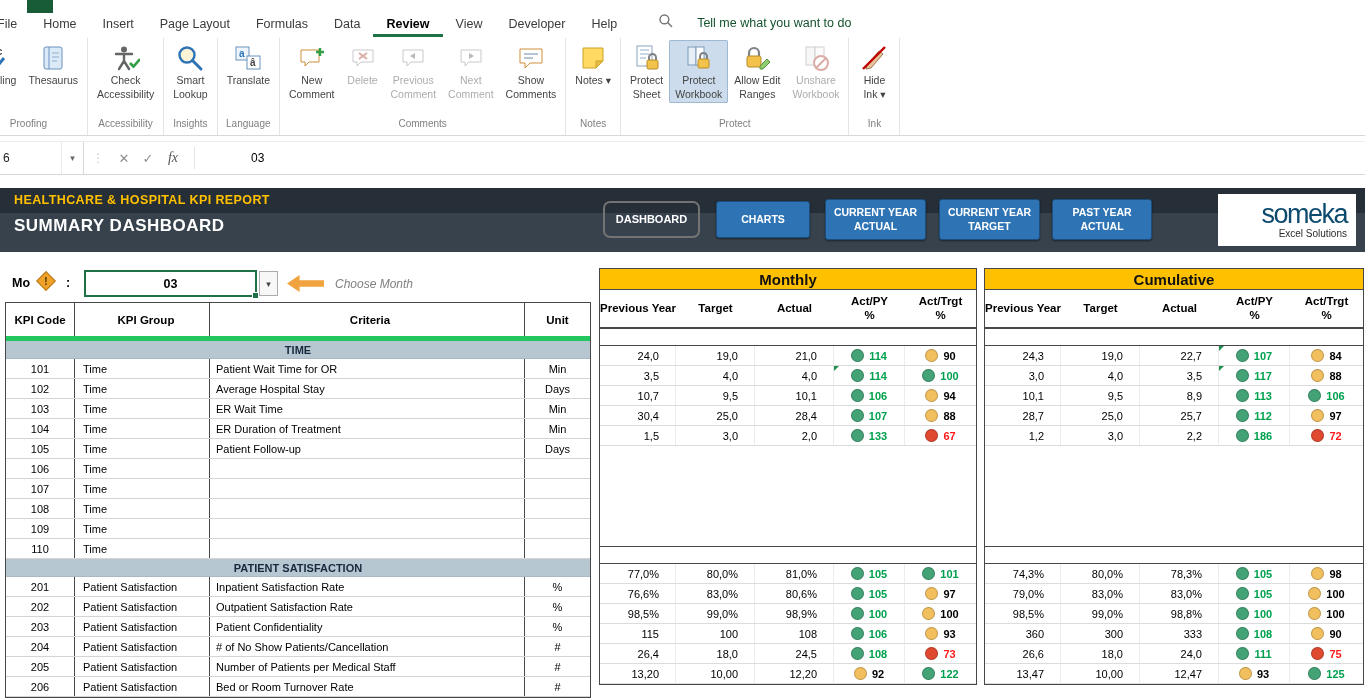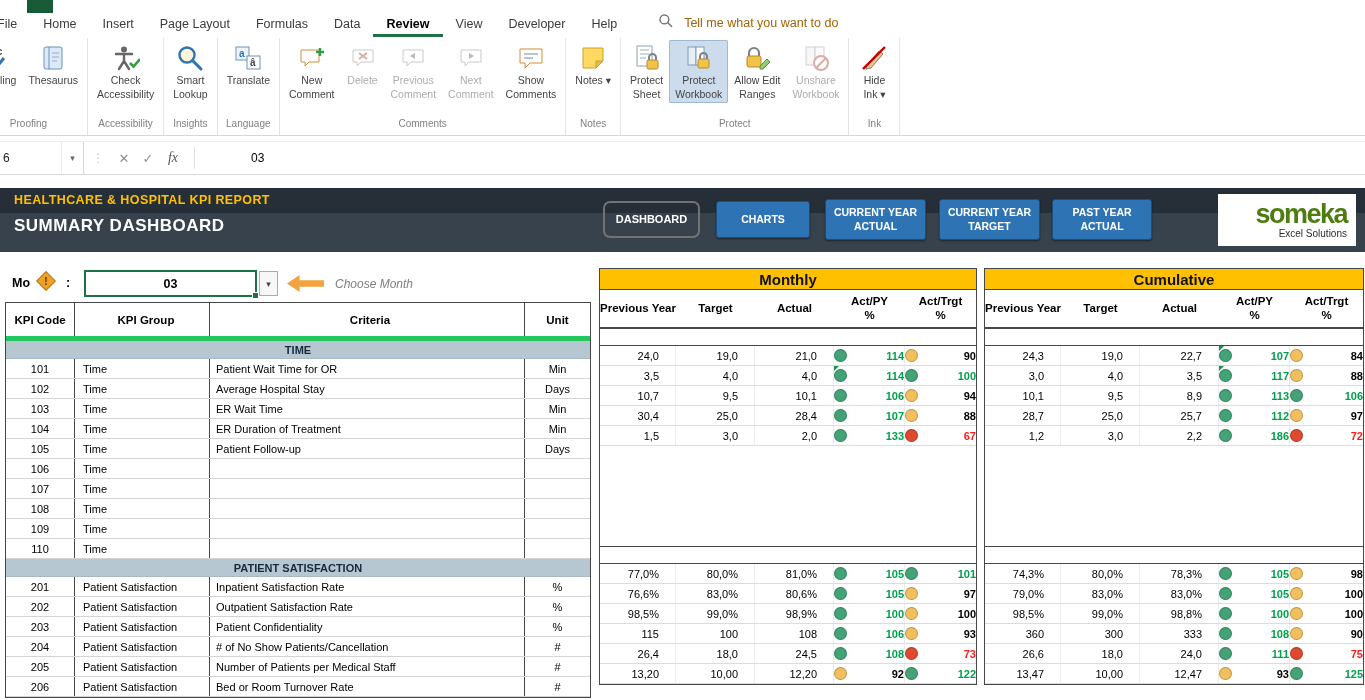--- a/index.html
+++ b/index.html
@@ -7,21 +7,21 @@
   body{font-family:"Liberation Sans",sans-serif}
   .screen{position:relative;width:1365px;height:700px;overflow:hidden;background:#fff;color:#000}
 
   
   .chip{position:absolute;left:27px;top:0;width:26px;height:13px;background:#185c37}
   .tabrow{position:absolute;left:0;top:13px;width:100%;height:25px;display:flex;align-items:flex-start}
   .tabs{display:flex;align-items:flex-end}
   .tab{padding:4px 13px 6px;font-size:12.5px;color:#3b3b3b;white-space:nowrap}
   .tab:first-child{margin-left:-16px}
   .tab.active{font-weight:bold;color:#000;box-shadow:inset 0 -3px 0 var(--xlgreen)}
-  .tellme{display:flex;align-items:center;gap:10px;margin-left:28px;color:#a16207;font-size:12.5px}
+  .tellme{display:flex;align-items:center;gap:23px;margin-left:28px;color:#14532d;font-size:12.5px}
   .tellme svg{width:16px;height:16px}
 
   
   .ribbon{position:absolute;left:0;top:38px;width:100%;height:98px;border-bottom:1px solid #d8d8d8;display:flex;align-items:stretch;background:#fff;overflow:hidden}
   .rgroup{display:flex;flex-direction:column;border-right:1px solid #e4e4e4;padding:2px 3px 0}
   .rgroup:first-child{margin-left:-30px}
   .rbtns{display:flex;flex:1;align-items:flex-start}
   .rbtn{display:flex;flex-direction:column;align-items:center;padding:4px 6px 2px;min-width:44px;border-radius:2px}
   .rbtn .ric{width:28px;height:28px;margin-bottom:2px}
   .rbtn .ric svg{width:28px;height:28px}
@@ -46,21 +46,21 @@
   .dash::before{content:'';position:absolute;left:0;top:0;width:100%;height:25px;background:var(--dash0)}
   .dash-title{position:absolute;left:14px;top:5px;color:var(--yellow);font-size:12.5px;font-weight:bold;letter-spacing:.4px;z-index:2}
   .dash-sub{position:absolute;left:14px;top:28px;color:#fff;font-size:17px;font-weight:bold;letter-spacing:.5px;z-index:2}
   .navbtn{position:absolute;display:flex;align-items:center;justify-content:center;text-align:center;color:#fff;font-weight:bold;font-size:10.5px;line-height:1.25;border-radius:3px;background:var(--blue);border:1px solid #1c4e7d;box-shadow:0 1px 2px rgba(0,0,0,.45);padding:2px 6px;z-index:3}
   .navbtn:nth-child(1){left:603px;top:13px;width:97px;height:37px;background:transparent;border:2px solid #737373;border-radius:7px;font-size:11px;box-shadow:none}
   .navbtn:nth-child(2){left:716px;top:13px;width:94px;height:37px}
   .navbtn:nth-child(3){left:825px;top:11px;width:101px;height:41px}
   .navbtn:nth-child(4){left:939px;top:11px;width:101px;height:41px}
   .navbtn:nth-child(5){left:1052px;top:11px;width:100px;height:41px}
   .logo{position:absolute;left:1218px;top:6px;width:138px;height:52px;background:#fff;display:flex;flex-direction:column;align-items:flex-end;justify-content:center;padding:2px 9px;z-index:3}
-  .logo .brand{font-size:27px;font-weight:bold;color:#4d7c0f;letter-spacing:-1.5px;line-height:1}
+  .logo .brand{font-size:27px;font-weight:normal;color:#0c4a6e;letter-spacing:-1.5px;line-height:1}
   .logo .tag{font-size:10px;color:#2b2b2b}
 
   
   .board{position:absolute;left:0;top:268px;width:100%;height:440px}
 
   
   .ms-label{position:absolute;left:12px;top:8px;font-size:12.5px;font-weight:bold}
   .ms-warn{position:absolute;left:39px;top:6px;width:14px;height:14px;background:#efa128;border:1px solid #b5791a;transform:rotate(45deg);z-index:2}
   .ms-warn span{position:absolute;inset:0;display:flex;align-items:center;justify-content:center;transform:rotate(-45deg);color:#4d3000;font-weight:bold;font-size:10px}
   .ms-colon{position:absolute;left:66px;top:8px;font-size:12.5px;font-weight:bold}
@@ -92,21 +92,21 @@
   .p-sub .pc{font-weight:bold;font-size:11.5px;justify-content:center;text-align:center;white-space:pre-line;line-height:1.15;border-right:none}
   .p-body{border:1px solid #474747;border-top:none;background:#fff}
   .p-row{display:flex;height:20px}
   .p-row.data{border-bottom:1px solid #dcdcdc}
   .p-row.sep{height:18px;border-top:1px solid #474747;border-bottom:1px solid #474747}
   .pc{display:flex;align-items:center;font-size:11px;overflow:hidden;position:relative}
   .p-row.data .pc{border-right:1px solid #ececec}
   .p-row.data .pc:last-child{border-right:none}
   .pc.w0{width:76px}.pc.w1{width:79px}.pc.w2{width:79px}.pc.w3{width:71px}.pc.w4{flex:1}
   .pc.num{justify-content:flex-end;padding-right:16px}
-  .pc.stat{justify-content:space-between;gap:5px;font-weight:bold;font-size:11px}
+  .pc.stat{justify-content:center;gap:5px;font-weight:bold;font-size:11px}
   .dot{width:13px;height:13px;border-radius:50%;box-shadow:inset 0 0 0 1px rgba(0,0,0,.22);flex:none}
   .st-g .dot{background:var(--dg)} .st-g span{color:var(--tg)}
   .st-o .dot{background:var(--do)} .st-o span{color:#000}
   .st-r .dot{background:var(--dr)} .st-r span{color:var(--tr)}
   .pc.flag::before{content:'';position:absolute;top:0;left:0;border-top:5px solid #1e8f4e;border-right:5px solid transparent}
 </style>
 </head>
 <body>
 
 <div class="screen">

